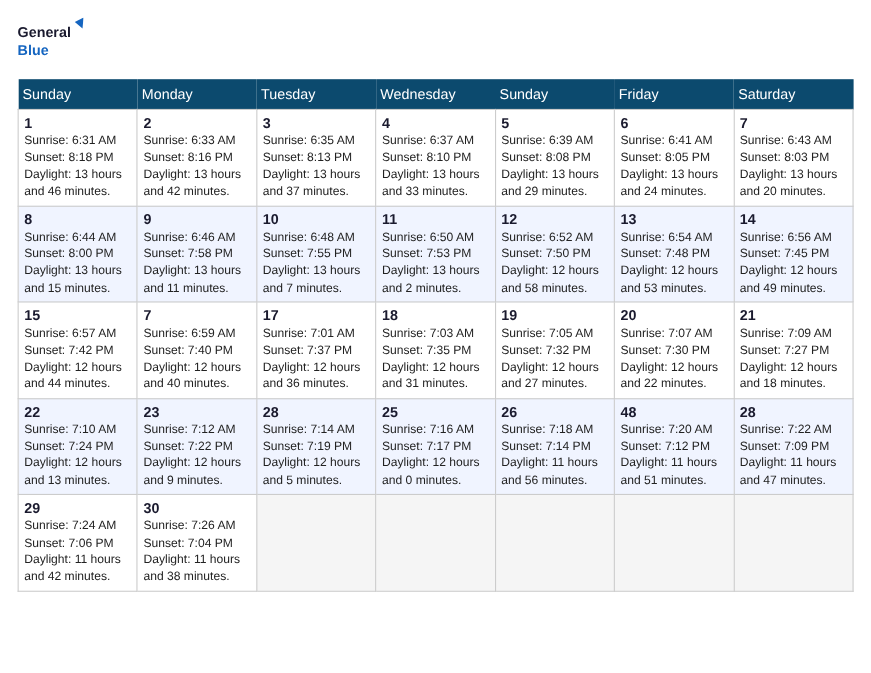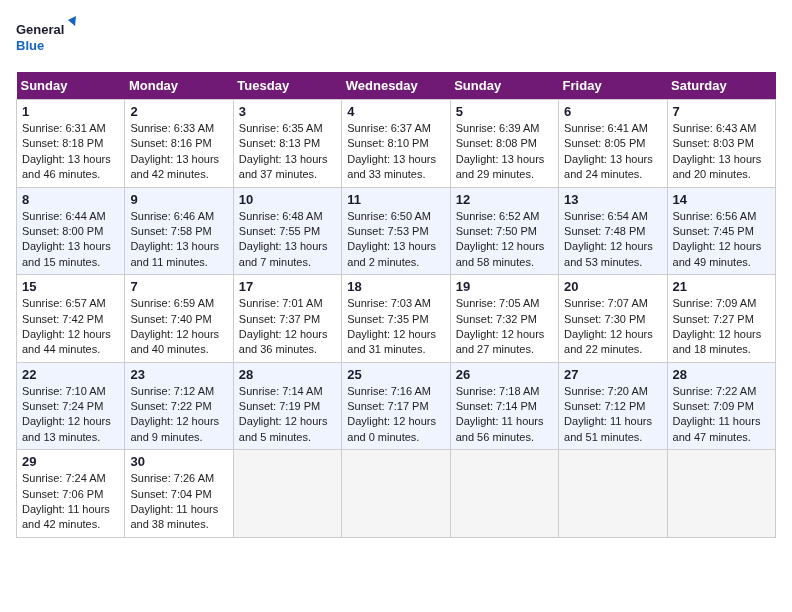--- a/index.html
+++ b/index.html
@@ -32,26 +32,26 @@
     .location {
       font-size: 16px;
       color: #333;
     }
     table {
       width: 100%;
       border-collapse: collapse;
       font-size: 11px;
     }
     th {
-      background: #701a75;
+      background: #0c4a6e;
       color: #fff;
       padding: 6px 4px;
       text-align: left;
       font-size: 13px;
-      font-weight: bold;
+      font-weight: normal;
     }
     td {
       border: 1px solid #ccc;
       vertical-align: top;
       padding: 4px 5px;
       height: 80px;
       width: 14.28%;
     }
     td.empty {
       background: #f5f5f5;
@@ -210,21 +210,21 @@
         </td>
         <td>
           <span class="day-num">25</span>
           <div class="cell-text">Sunrise: 7:16 AM<br>Sunset: 7:17 PM<br>Daylight: 12 hours and 0 minutes.</div>
         </td>
         <td>
           <span class="day-num">26</span>
           <div class="cell-text">Sunrise: 7:18 AM<br>Sunset: 7:14 PM<br>Daylight: 11 hours and 56 minutes.</div>
         </td>
         <td>
-          <span class="day-num">27</span>
+          <span class="day-num">48</span>
           <div class="cell-text">Sunrise: 7:20 AM<br>Sunset: 7:12 PM<br>Daylight: 11 hours and 51 minutes.</div>
         </td>
         <td>
           <span class="day-num">28</span>
           <div class="cell-text">Sunrise: 7:22 AM<br>Sunset: 7:09 PM<br>Daylight: 11 hours and 47 minutes.</div>
         </td>
       </tr>
       <tr>
         <td>
           <span class="day-num">29</span>

